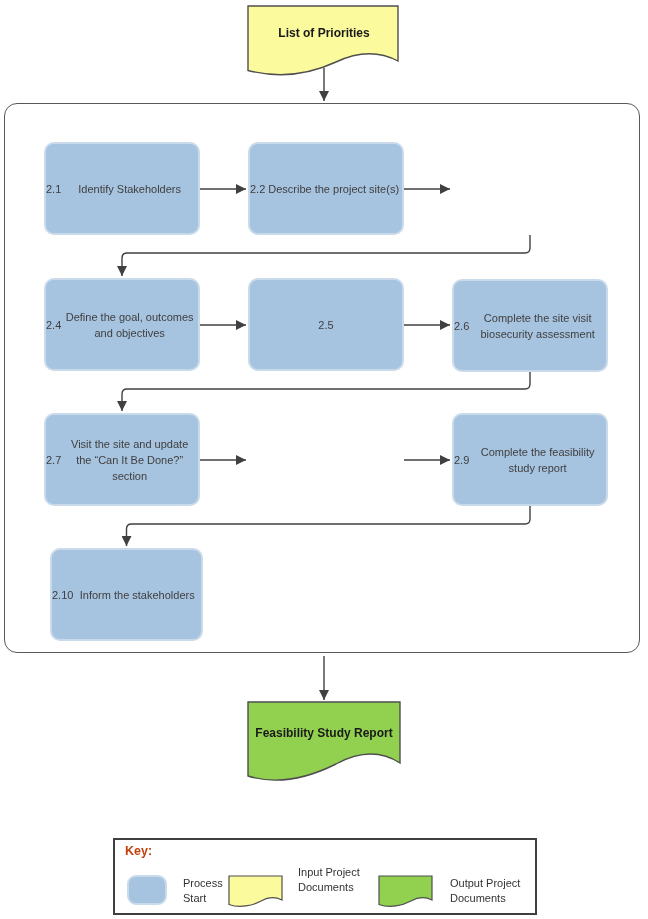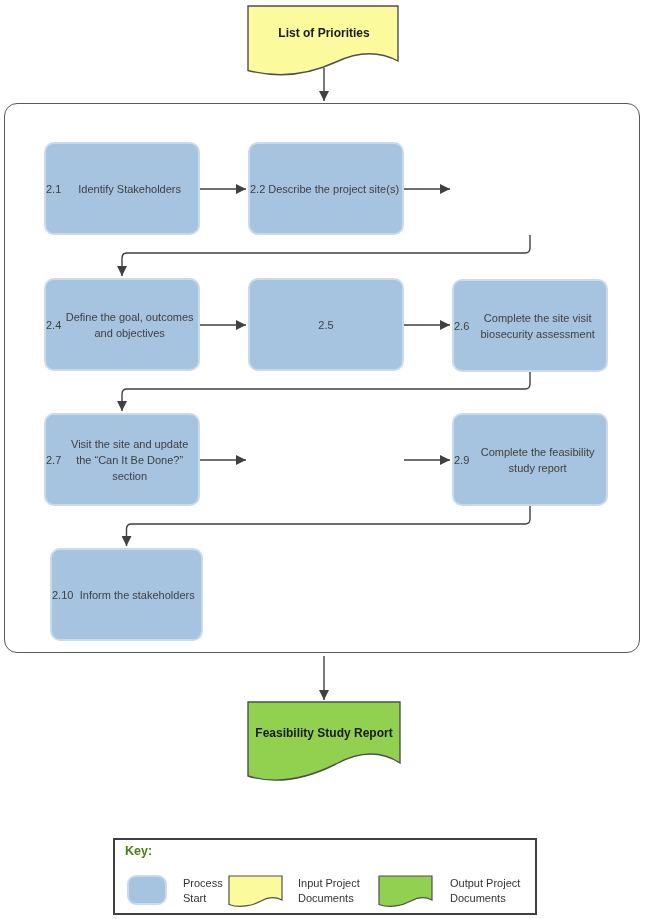--- a/index.html
+++ b/index.html
@@ -28,28 +28,28 @@
   .doclabel{
     position:absolute;width:152px;text-align:center;font-weight:bold;font-size:12px;
     color:#1a1a1a;z-index:2;line-height:14px;
   }
   .inlabel{left:248px;top:26px;}
   .outlabel{left:248px;top:726px;text-align:center;}
   .keybox{
     position:absolute;left:113px;top:838px;width:424px;height:77px;box-sizing:border-box;
     border:2px solid #3f3f3f;background:#ffffff;z-index:2;
   }
-  .keytitle{position:absolute;left:10px;top:4px;font-weight:bold;font-size:12.5px;color:#4d7c0f;}
+  .keytitle{position:absolute;left:10px;top:4px;font-weight:bold;font-size:12.5px;color:#c2410c;}
   .swatch-process{
     position:absolute;left:12px;top:35px;width:40px;height:30px;border-radius:9px;
     background:var(--process-fill);border:2px solid var(--process-border);box-sizing:border-box;
   }
   .keylabel{position:absolute;font-size:11px;line-height:15px;color:#333;}
   .kl1{left:68px;top:36px;width:58px;}
-  .kl2{left:183px;top:36px;width:92px;}
+  .kl2{left:183px;top:25px;width:92px;}
   .kl3{left:335px;top:36px;width:95px;}
   .keydoc{position:absolute;top:35px;}
   .kd1{left:113px;}
   .kd2{left:263px;}
   svg{display:block;}
 </style>
 </head>
 <body>
 
 <div class="canvas">

